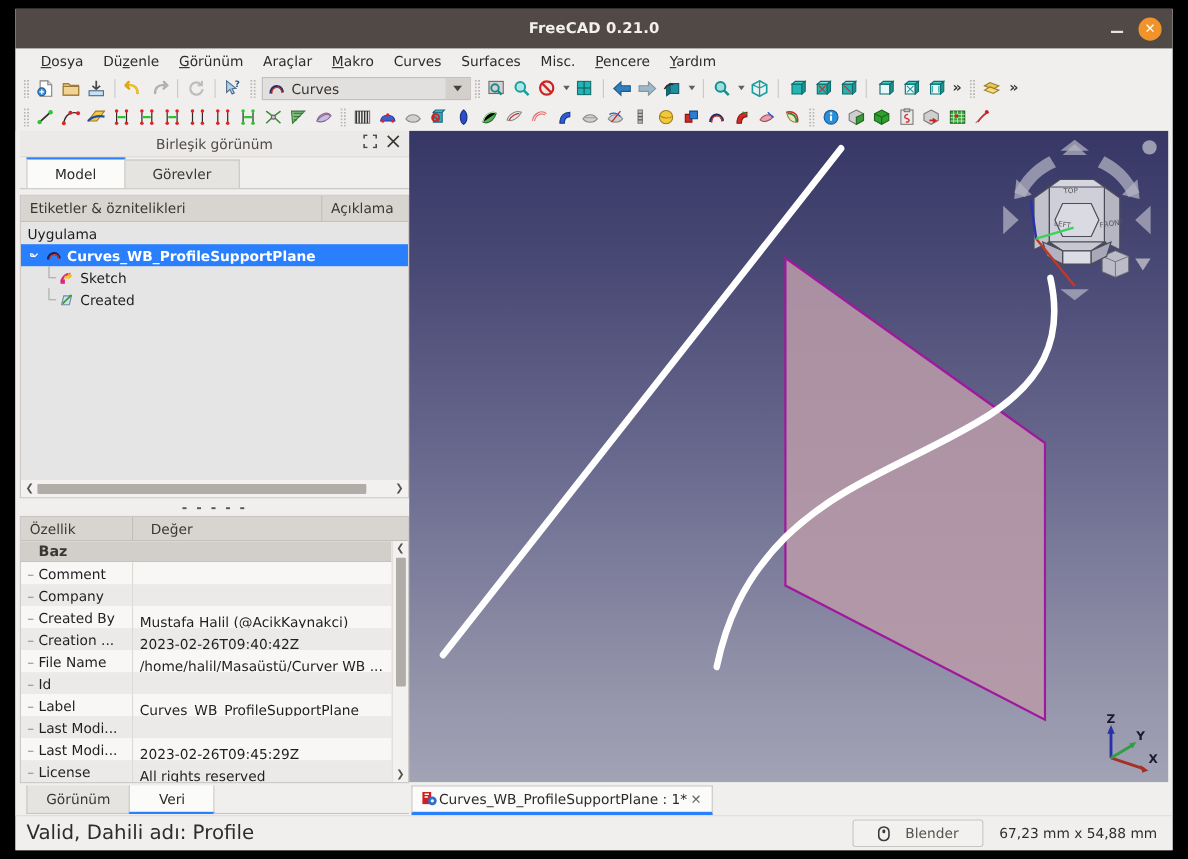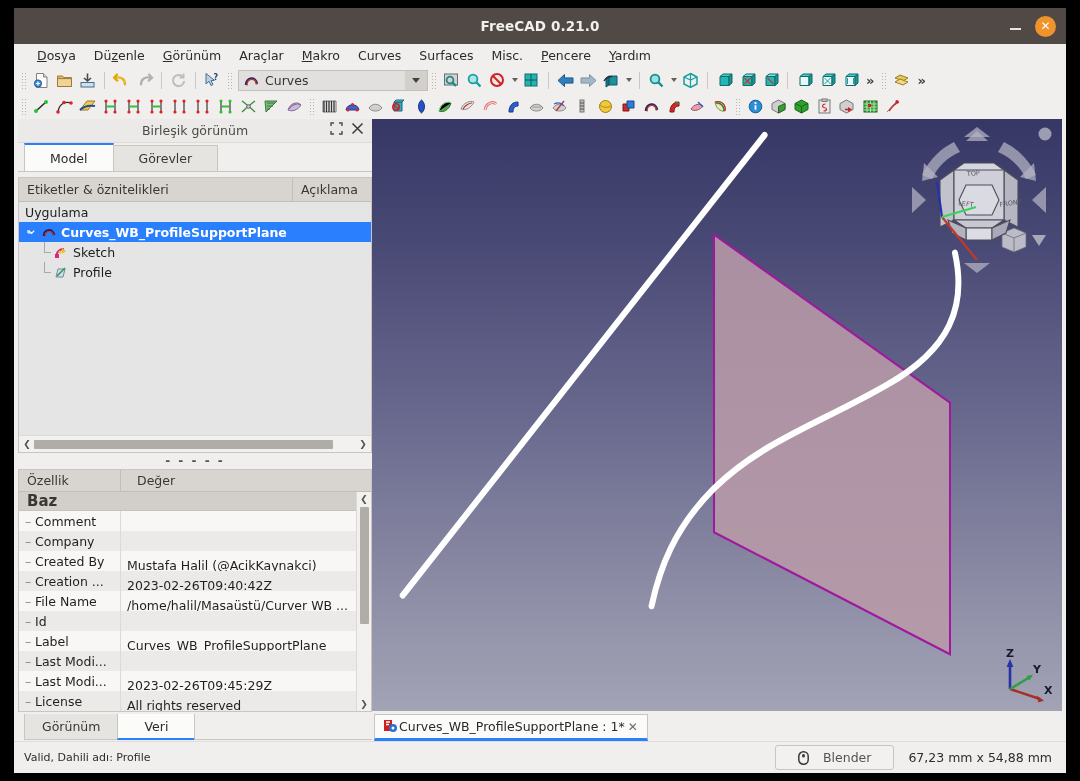--- a/index.html
+++ b/index.html
@@ -158,21 +158,21 @@
     display:flex; flex-direction:column; overflow:hidden;
   }
   .prop-head { display:flex; height:22px; background:#d8d5d1; border-bottom:1px solid #c2beba; flex:0 0 22px;gap:8px; }
   .prop-head .ph { font-size:12.5px; color:#3a3733; display:flex; align-items:center; padding-left:8px; }
   .ph-1 { flex:0 0 102px; border-right:1px solid #c2beba; }
   .ph-2 { flex:1 1 auto; }
   .prop-scrollarea { flex:1 1 auto; display:flex; min-height:0; }
   .prop-rows { flex:1 1 auto; overflow:hidden; }
   .grp-row {
     height:19px; display:flex; align-items:center; background:#d2cfcb;
-    font-size:15px; font-weight:bold; color:#3a3733; padding-left:8px;
+    font-size:13px; font-weight:bold; color:#3a3733; padding-left:16px;
     border-bottom:1px solid #c7c3bf;
   }
   .prow { height:20px; display:flex; align-items:stretch; font-size:12.5px; color:#1f1f1f; }
   .prow.alt { background:#eceae9; }
   .prow.lite { background:#f8f7f6; }
   .p-name { flex:0 0 102px; display:flex; align-items:center; border-right:1px solid #ddd9d5; padding-left:2px; }
   .p-dash { width:14px; flex:0 0 14px; display:flex; align-items:center; justify-content:center; color:#8e8a86; }
   .p-val { flex:1 1 auto; display:flex; align-items:center; padding-left:6px; overflow:hidden; white-space:nowrap;margin-top:8px; }
   .vscroll {
     width:15px; flex:0 0 15px; background:#f2f1f0; border-left:1px solid #dcd8d4;
@@ -204,21 +204,21 @@
     height:27px; display:flex; align-items:center; gap:1px; padding:0 7px 0 8px;
     background:#fbfbfa; border:1px solid #c9c5c1; border-bottom:3px solid #2a7fff;
     font-size:12.5px; color:#2c2926; cursor:pointer;
   }
   .doc-close { font-size:12px; color:#6a6a66; cursor:pointer; padding:0 2px; }
   
   .statusbar {
     height: 32px; flex:0 0 32px; background:#f0efee; display:flex; align-items:center;
     border-top:1px solid #e0dcd8; padding:0 8px 0 10px;
   }
-  .sb-text { font-size:11px; color:#2d2d2d; flex:1 1 auto; }
+  .sb-text { font-size:18px; color:#2d2d2d; flex:1 1 auto; }
   .sb-blender {
     display:flex; align-items:center; gap:14px; padding: 4px 22px;
     border:1px solid #c9c5c1; border-radius:3px; background:#f2f1f0;
     font-size:12.5px; color:#55524e; cursor:pointer; margin-right:14px;
   }
   .sb-dims { font-size:12.5px; color:#2d2d2d; margin-right:6px; }
   
   .navcube { position:absolute; right:8px; top:6px; width:150px; height:150px; cursor:pointer; }
   .axis-ind { position:absolute; right:6px; bottom:6px; width:62px; height:58px; }
 </style>
@@ -750,21 +750,21 @@
 
           <div class="tree-row">
             <span class="indent"></span>
             <span class="branch last"></span>
             <span class="tw-ico">
               <svg width="14" height="14" viewBox="0 0 14 14">
                   <path d="M2 12 4 4h7l-2 8z" fill="#cfe0ef" stroke="#6a8aa8"></path>
                   <path d="M3 11 11 3" stroke="#3a9a3a" stroke-width="1.6"></path>
                 </svg>
             </span>
-            <span>Profile</span>
+            <span>Created</span>
           </div>
 
         </div>
         <div class="hscroll">
           <div class="hs-arrow">❮</div>
           <div class="hs-track">
               <div class="hs-thumb"></div>
             </div>
           <div class="hs-arrow">❯</div>
         </div>

